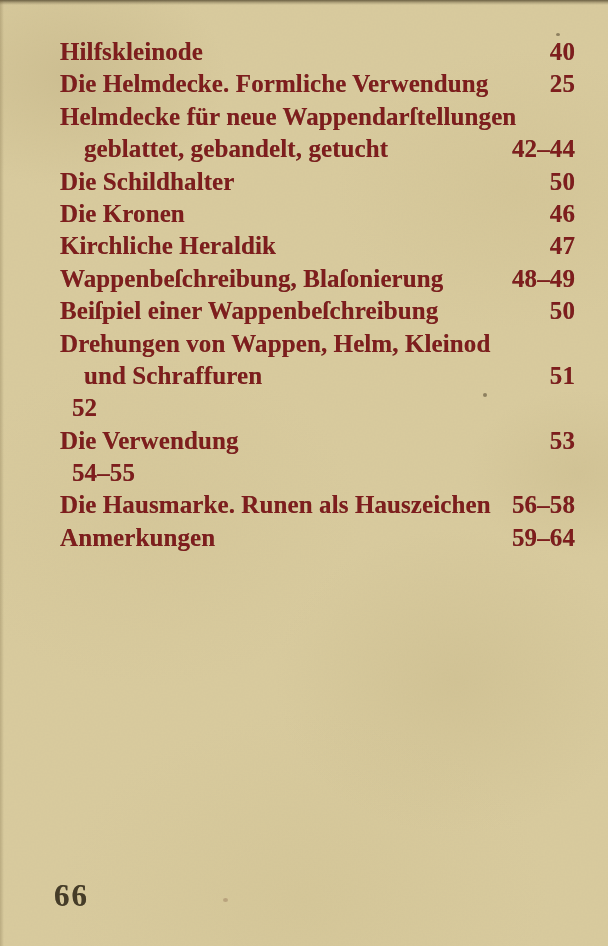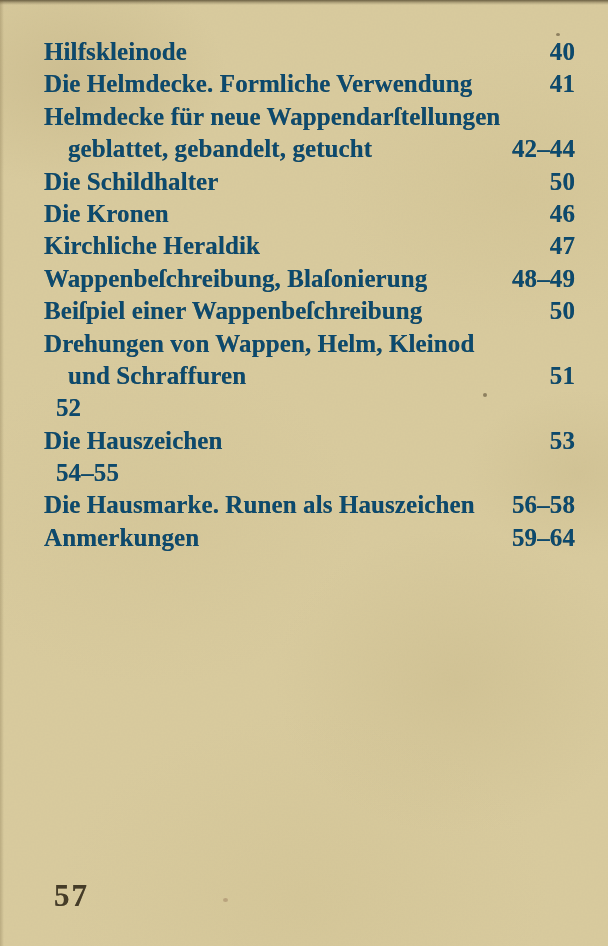--- a/index.html
+++ b/index.html
@@ -37,24 +37,24 @@
     background: linear-gradient(to right, rgba(120,104,66,0.30), rgba(120,104,66,0));
   }
 
   .speck { position: absolute; border-radius: 50%; background: rgba(80,68,44,0.55); pointer-events: none; }
   .speck.s1 { left: 556px; top: 33px;  width: 4px; height: 3px; }
   .speck.s2 { left: 483px; top: 393px; width: 4px; height: 4px; }
   .speck.s3 { left: 223px; top: 898px; width: 5px; height: 4px; background: rgba(150,120,90,0.45); }
 
   .toc {
     position: absolute;
-    left: 44px;
+    left: 60px;
     right: 33px;
     top: 38px;
-    color: #0c4a6e;
+    color: #7f1d1d;
   }
   .toc-row {
     display: flex;
     justify-content: space-between;
     align-items: baseline;
     height: 32.4px;
     font-size: 25px;
     font-weight: bold;
     letter-spacing: 0.1px;
     white-space: nowrap;
@@ -99,21 +99,21 @@
   <div class="speck s2"></div>
   <div class="speck s3"></div>
 
   <div class="toc">
     <div class="toc-row">
       <span class="title">Hilfskleinode</span>
       <span class="pages">40</span>
     </div>
     <div class="toc-row">
       <span class="title">Die Helmdecke. Formliche Verwendung</span>
-      <span class="pages">41</span>
+      <span class="pages">25</span>
     </div>
     <div class="toc-row">
       <span class="title">Helmdecke für neue Wappendarſtellungen</span>
       <span class="pages"></span>
     </div>
     <div class="toc-row indent">
       <span class="title">geblattet, gebandelt, getucht</span>
       <span class="pages">42–44</span>
     </div>
     <div class="toc-row">
@@ -141,31 +141,31 @@
       <span class="pages"></span>
     </div>
     <div class="toc-row indent">
       <span class="title">und Schraffuren</span>
       <span class="pages">51</span>
     </div>
     <div class="toc-row">
       <span class="pages">52</span>
     </div>
     <div class="toc-row">
-      <span class="title">Die Hauszeichen</span>
+      <span class="title">Die Verwendung</span>
       <span class="pages">53</span>
     </div>
     <div class="toc-row">
       <span class="pages">54–55</span>
     </div>
     <div class="toc-row">
       <span class="title">Die Hausmarke. Runen als Hauszeichen</span>
       <span class="pages">56–58</span>
     </div>
     <div class="toc-row">
       <span class="title">Anmerkungen</span>
       <span class="pages">59–64</span>
     </div>
   </div>
 
-  <div class="footer-pageno">57</div>
+  <div class="footer-pageno">66</div>
 
 </div>
 
 </body></html>

